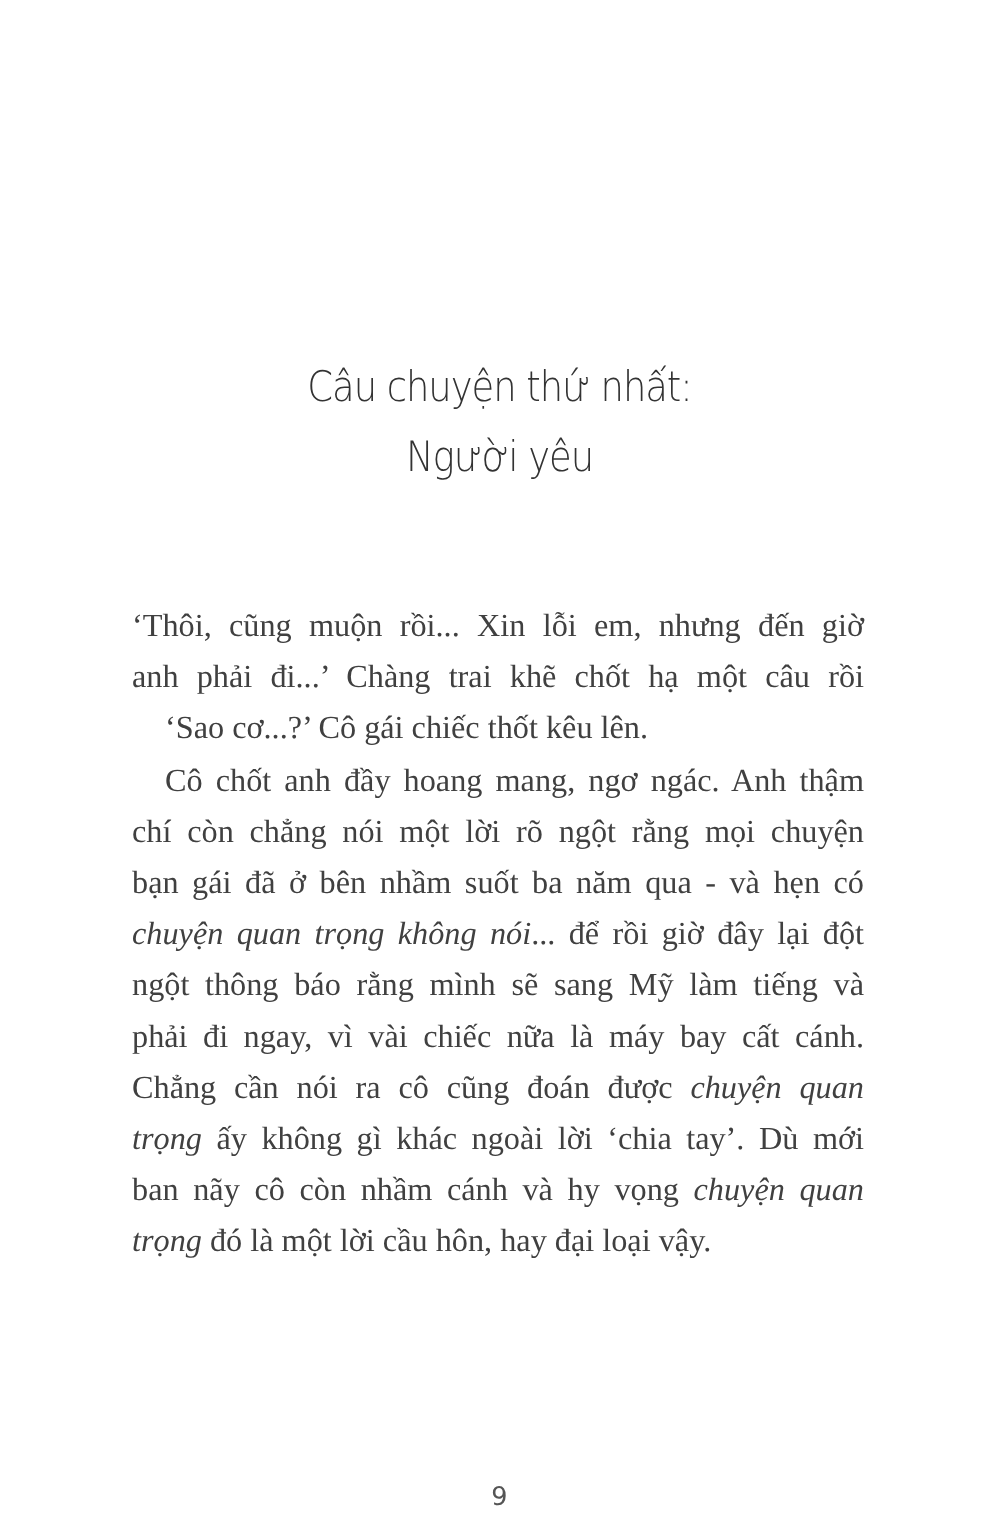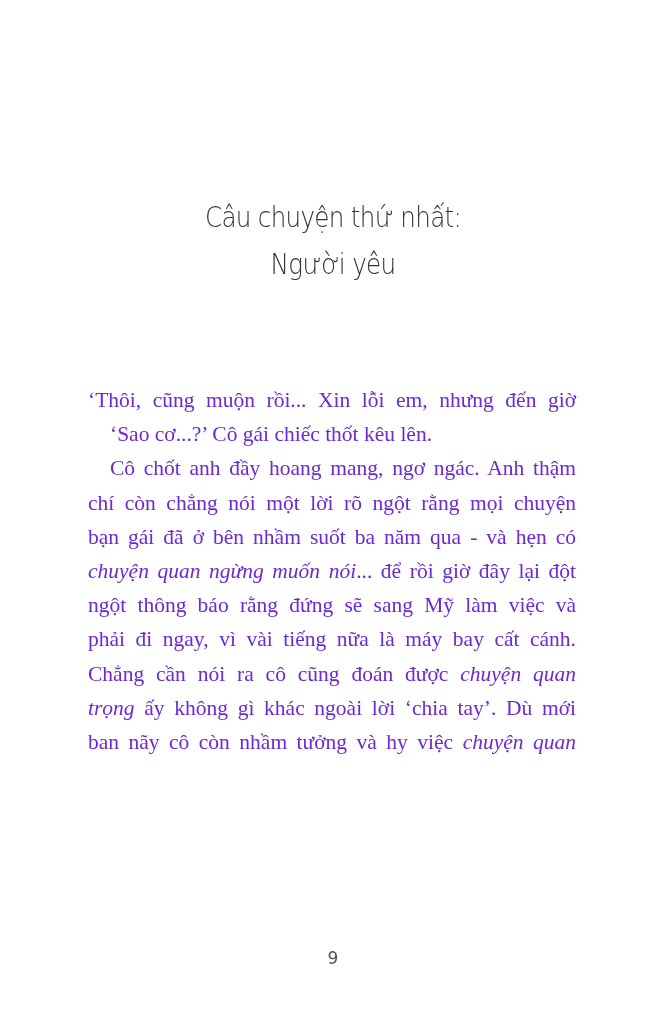--- a/index.html
+++ b/index.html
@@ -3,43 +3,43 @@
   <meta charset="utf-8">
   <style>
     html, body { margin: 0; padding: 0; }
     body {
       width: 666px; height: 1024px;
       background: #ffffff;
       color: #2b2b2b;
       position: relative;
       overflow: hidden;
     }
-    .page { position: absolute; inset: 0; }
+    .page { position: absolute; inset: 0; margin-top: 40px; }
     .title {
       position: absolute;
       left: 0; right: 0;
       top: 194px;
       text-align: center;
       font-family: "DejaVu Sans", sans-serif;
       font-weight: 300;
       font-size: 28px;
       line-height: 47px;
       color: #333;
       letter-spacing: -0.8px;
     }
     .title div { transform: scaleX(0.88); }
     .body-text {
       position: absolute;
       left: 88px;
       width: 488px;
-      top: 383px;
+      top: 360px;
       font-family: "Liberation Serif", serif;
       font-size: 21.5px;
       line-height: 34.2px;
-      color: #6d28d9;
+      color: #404040;
       text-align: justify;
     }
     .line { display: block; white-space: nowrap; text-align-last: justify; text-align: justify; }
     .line.last { text-align-last: left; }
     .indent { padding-left: 22px; }
     em { font-style: italic; }
     .page-number {
       position: absolute;
       left: 0; right: 0;
       top: 948px;
@@ -54,31 +54,33 @@
 
 <div class="page">
   <div class="title">
     <div>Câu chuyện thứ nhất:</div>
     <div>Người yêu</div>
   </div>
 
   <div class="body-text" id="body-text">
       <div>
         <span class="line"><span>‘Thôi, cũng muộn rồi... Xin lỗi em, nhưng đến giờ</span></span>
+        <span class="line"><span>anh phải đi...’ Chàng trai khẽ chốt hạ một câu rồi</span></span>
       </div>
       <div>
         <span class="line last indent"><span>‘Sao cơ...?’ Cô gái chiếc thốt kêu lên.</span></span>
       </div>
       <div>
         <span class="line indent"><span>Cô chốt anh đầy hoang mang, ngơ ngác. Anh thậm</span></span>
         <span class="line"><span>chí còn chẳng nói một lời rõ ngột rằng mọi chuyện</span></span>
         <span class="line"><span>bạn gái đã ở bên nhầm suốt ba năm qua - và hẹn có</span></span>
-        <span class="line"><em>chuyện quan ngừng muốn nói</em><span>... để rồi giờ đây lại đột</span></span>
-        <span class="line"><span>ngột thông báo rằng đứng sẽ sang Mỹ làm việc và</span></span>
-        <span class="line"><span>phải đi ngay, vì vài tiếng nữa là máy bay cất cánh.</span></span>
+        <span class="line"><em>chuyện quan trọng không nói</em><span>... để rồi giờ đây lại đột</span></span>
+        <span class="line"><span>ngột thông báo rằng mình sẽ sang Mỹ làm tiếng và</span></span>
+        <span class="line"><span>phải đi ngay, vì vài chiếc nữa là máy bay cất cánh.</span></span>
         <span class="line"><span>Chẳng cần nói ra cô cũng đoán được </span><em>chuyện quan</em></span>
         <span class="line"><em>trọng</em><span> ấy không gì khác ngoài lời ‘chia tay’. Dù mới</span></span>
-        <span class="line"><span>ban nãy cô còn nhầm tưởng và hy việc </span><em>chuyện quan</em></span>
+        <span class="line"><span>ban nãy cô còn nhầm cánh và hy vọng </span><em>chuyện quan</em></span>
+        <span class="line last"><em>trọng</em><span> đó là một lời cầu hôn, hay đại loại vậy.</span></span>
       </div>
     </div>
 
   <div class="page-number">9</div>
 </div>
 
 </body></html>

